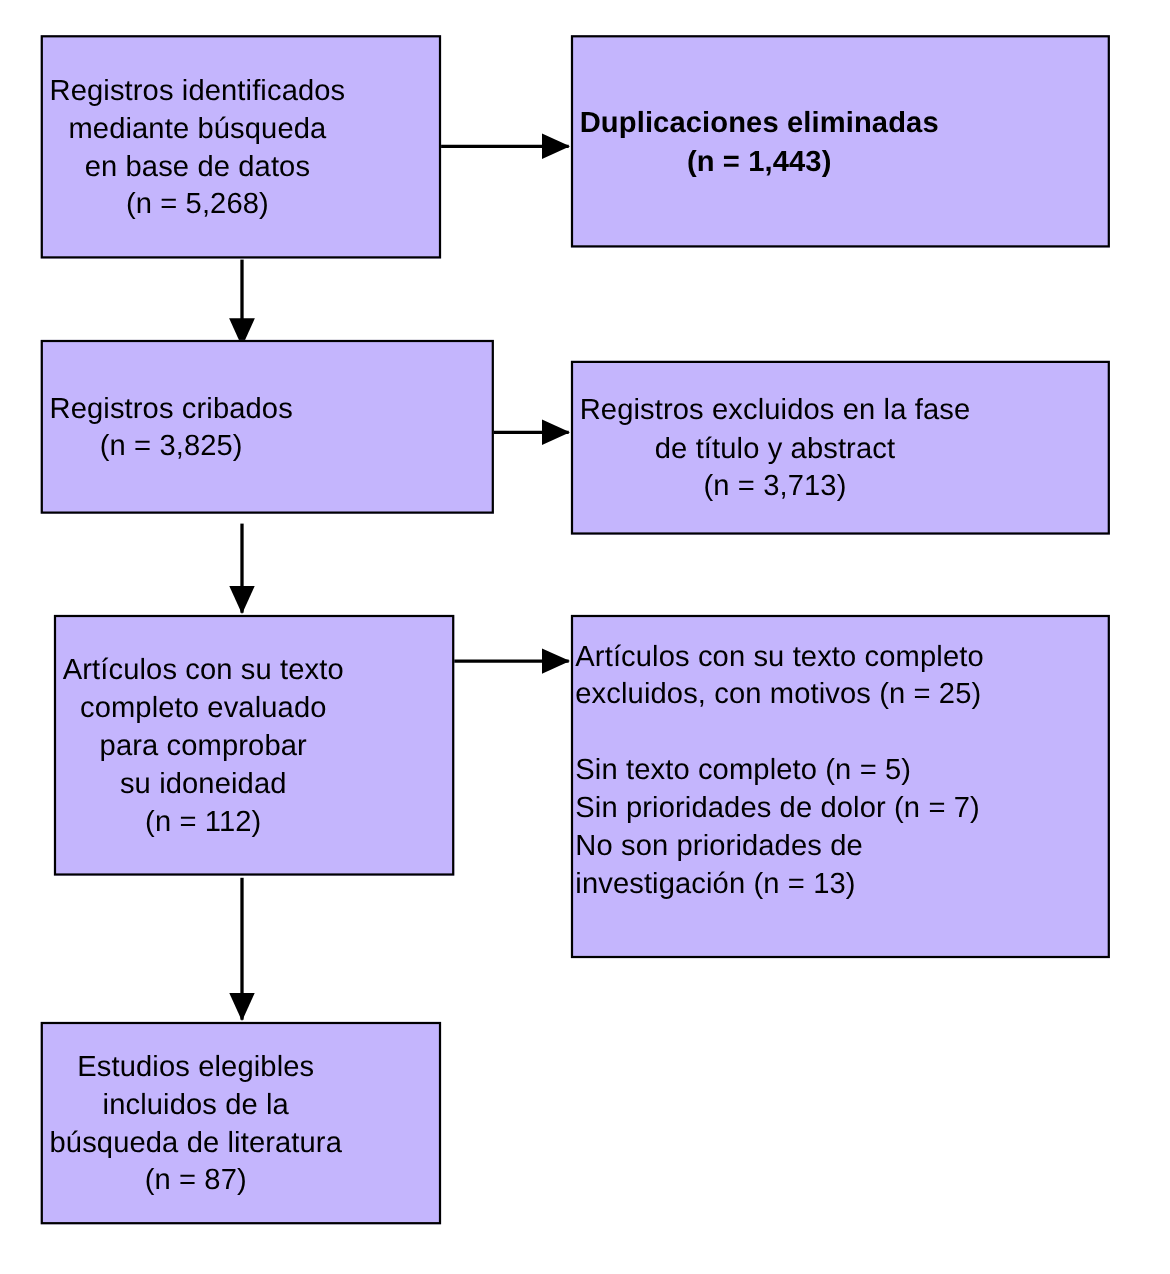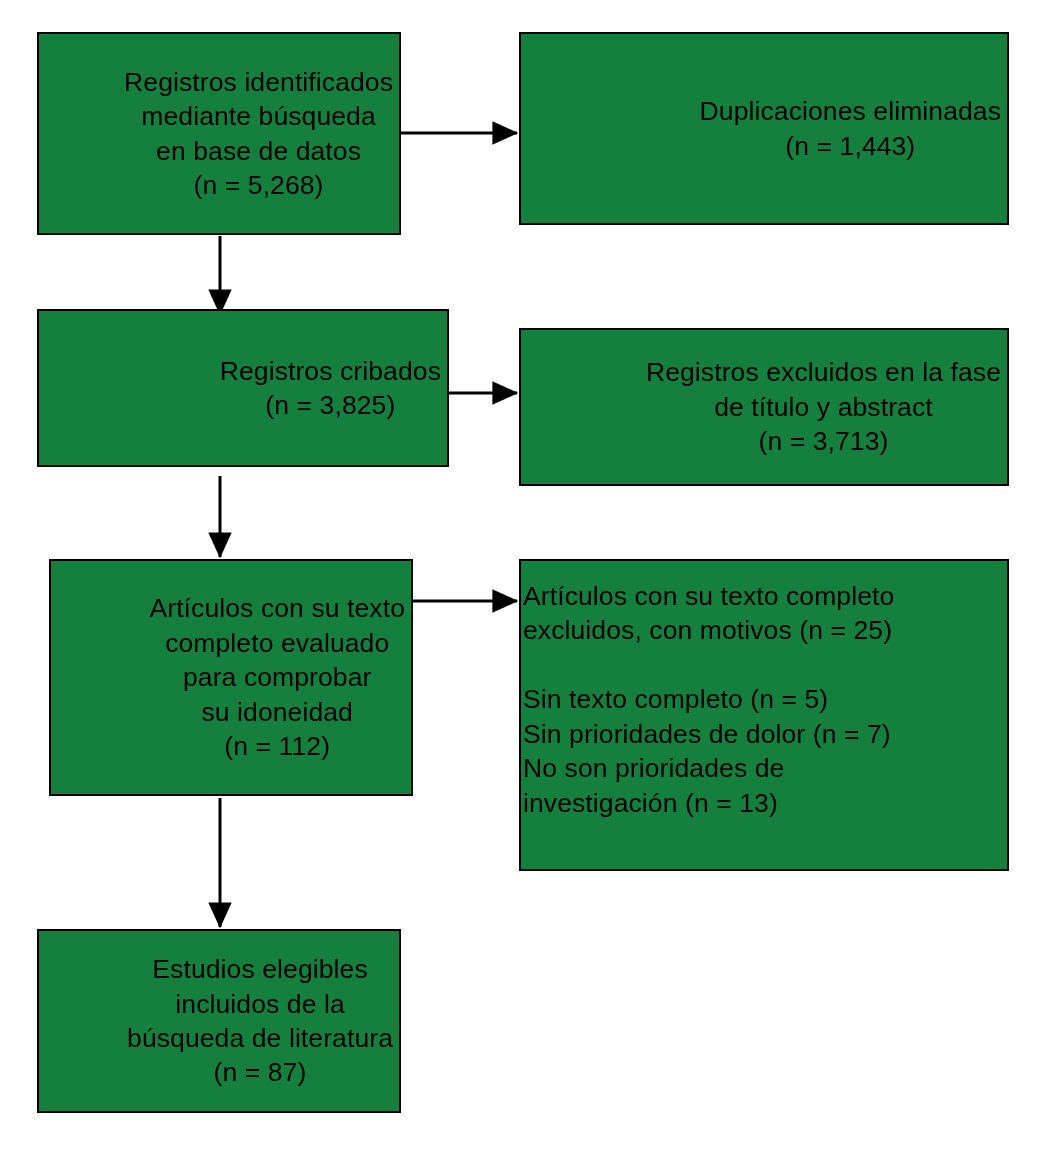--- a/index.html
+++ b/index.html
@@ -16,41 +16,41 @@
     position: relative;
     width: 1064px;
     height: 1158px;
     background: #ffffff;
     overflow: hidden;
   }
   .node {
     position: absolute;
     box-sizing: border-box;
     border: 2.5px solid #000000;
-    background: #15803d;
+    background: #c4b5fd;
     display: flex;
     align-items: center;
-    justify-content: flex-end;
+    justify-content: flex-start;
   }
   .node-text {
     font-size: 26.5px;
     line-height: 1.30;
     letter-spacing: 0.1px;
     white-space: pre-line;
     text-align: center;
     padding: 0 6px;
   }
   .node-text.left-align {
     text-align: left;
     padding: 0 0 0 2px;
     width: 100%;
   }
   
   #box-identified   { left: 37px;  top: 32px;   width: 364px; height: 203px; }
-  #box-duplicates   { left: 519px; top: 32px;   width: 490px; height: 193px; }
+  #box-duplicates   { left: 519px; top: 32px;   width: 490px; height: 193px; font-weight: bold; }
   #box-screened     { left: 37px;  top: 309px;  width: 412px; height: 158px; }
   #box-excluded-ti  { left: 519px; top: 328px;  width: 490px; height: 158px; }
   #box-fulltext     { left: 37px;  top: 559px;  width: 364px; height: 237px; margin-left: 12px; }
   #box-excluded-ft  { left: 519px; top: 559px;  width: 490px; height: 312px;
                       align-items: flex-start; padding-top: 18px; }
   #box-included     { left: 37px;  top: 929px;  width: 364px; height: 184px; }
 
   
   svg.connectors {
     position: absolute;

